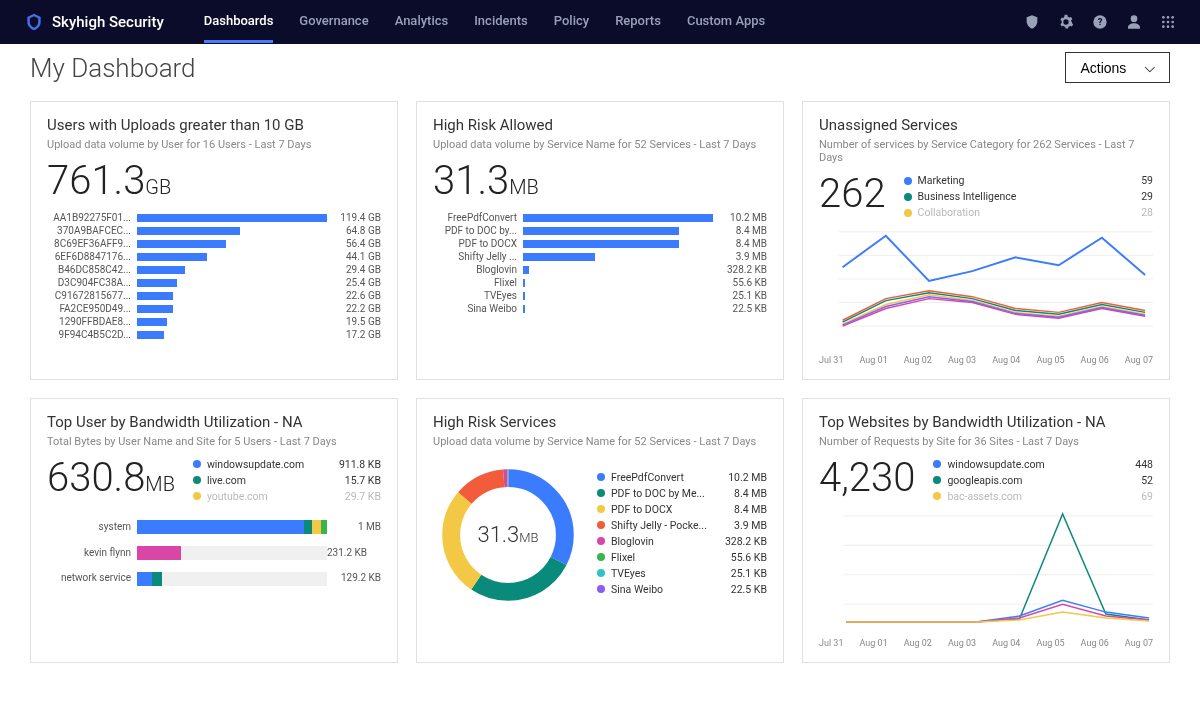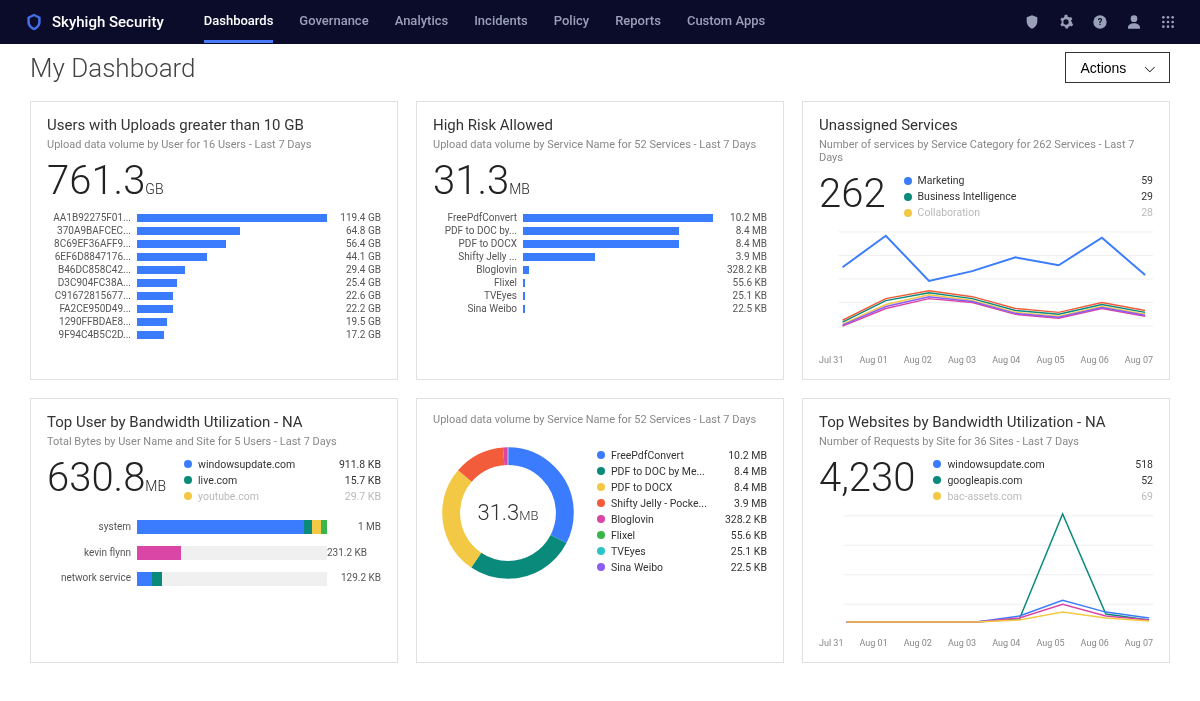--- a/index.html
+++ b/index.html
@@ -14,21 +14,21 @@
 .header-icon { width: 16px; height: 16px; fill: #9aa0b8; cursor: pointer; }
 .main { padding: 8px 30px; }
 .title-row { display: flex; align-items: center; margin-bottom: 18px; }
 .page-title { font-size: 26px; font-weight: 300; color: #444; }
 .actions-btn { margin-left: auto; border: 1px solid #333; padding: 6px 14px; font-size: 14px; background: #fff; cursor: pointer; display: flex; align-items: center; gap: 18px; }
 .grid { display: grid; grid-template-columns: repeat(3, 1fr); gap: 18px; }
 .card { border: 1px solid #e0e0e0; padding: 14px 16px; background: #fff; }
 .card-title { font-size: 15px; font-weight: 400; color: #333; margin-bottom: 4px; }
 .card-sub { font-size: 11px; color: #888; margin-bottom: 10px; }
 .big-number { font-size: 40px; font-weight: 300; color: #222; line-height: 1; }
-.big-unit { font-size: 14px; font-weight: 300; }
+.big-unit { font-size: 20px; font-weight: 300; }
 .bars { margin-top: 10px; }
 .bar-row { display: flex; align-items: center; height: 13px; margin-bottom: 0px; font-size: 10px; }
 .bar-label { width: 90px; text-align: right; padding-right: 6px; color: #555; white-space: nowrap; overflow: hidden; text-overflow: ellipsis; }
 .bar-track { flex: 1; position: relative; height: 10px; }
 .bar-fill { position: absolute; left: 0; top: 1px; height: 8px; background: #3b7cff; }
 .bar-val { width: 54px; text-align: right; color: #555; padding-left: 4px; }
 .legend { font-size: 10.5px; }
 .legend-row { display: flex; align-items: center; gap: 6px; margin-bottom: 3px; }
 .dot { width: 8px; height: 8px; border-radius: 50%; flex-shrink: 0; }
 .card-top { display: flex; gap: 18px; align-items: flex-start; }
@@ -338,20 +338,21 @@
             <div style="flex:1;background:#f0f0f0" class="stacked-bar">
               <div class="stacked-seg" style="background:#3b7cff;width:8%"></div>
               <div class="stacked-seg" style="background:#0a8a7a;width:5%"></div>
             </div>
             <div style="width:54px;text-align:right;color:#555">129.2 KB</div>
           </div>
         </div>
     </div>
 
     <div class="card">
+      <div class="card-title">High Risk Services</div>
       <div class="card-sub">Upload data volume by Service Name for 52 Services - Last 7 Days</div>
       <div class="donut-wrap" style="margin-top:12px">
         <div style="position:relative;width:150px;height:150px">
           <svg viewBox="0 0 42 42" width="150" height="150" id="donut">
               <circle cx="21" cy="21" r="15.9155" fill="none" stroke="#3b7cff" stroke-width="5" stroke-dasharray="32.56570947525957 67.43429052474043" stroke-dashoffset="25"></circle>
               <circle cx="21" cy="21" r="15.9155" fill="none" stroke="#0a8a7a" stroke-width="5" stroke-dasharray="26.818819567860825 73.18118043213917" stroke-dashoffset="-7.565709475259567"></circle>
               <circle cx="21" cy="21" r="15.9155" fill="none" stroke="#f2c844" stroke-width="5" stroke-dasharray="26.818819567860825 73.18118043213917" stroke-dashoffset="-34.384529043120395"></circle>
               <circle cx="21" cy="21" r="15.9155" fill="none" stroke="#f25c3b" stroke-width="5" stroke-dasharray="12.451594799363953 87.54840520063604" stroke-dashoffset="-61.20334861098122"></circle>
               <circle cx="21" cy="21" r="15.9155" fill="none" stroke="#d946a6" stroke-width="5" stroke-dasharray="1.0232906182770556 98.97670938172294" stroke-dashoffset="-73.65494341034517"></circle>
               <circle cx="21" cy="21" r="15.9155" fill="none" stroke="#39b54a" stroke-width="5" stroke-dasharray="0.17335453496710632 99.8266454650329" stroke-dashoffset="-74.67823402862223"></circle>
@@ -409,21 +410,21 @@
 
     <div class="card">
       <div class="card-title">Top Websites by Bandwidth Utilization - NA</div>
       <div class="card-sub">Number of Requests by Site for 36 Sites - Last 7 Days</div>
       <div class="card-top">
         <div class="big-number">4,230</div>
         <div class="legend" id="legend-web" style="flex:1">
             <div class="legend-row">
               <span class="dot" style="background:#3b7cff"></span>
               <span style="flex:1;">windowsupdate.com</span>
-              <span style="">518</span>
+              <span style="">448</span>
             </div>
             <div class="legend-row">
               <span class="dot" style="background:#0a8a7a"></span>
               <span style="flex:1;">googleapis.com</span>
               <span style="">52</span>
             </div>
             <div class="legend-row">
               <span class="dot" style="background:#f2c844"></span>
               <span style="flex:1;opacity:.35">bac-assets.com</span>
               <span style="opacity:.35">69</span>

